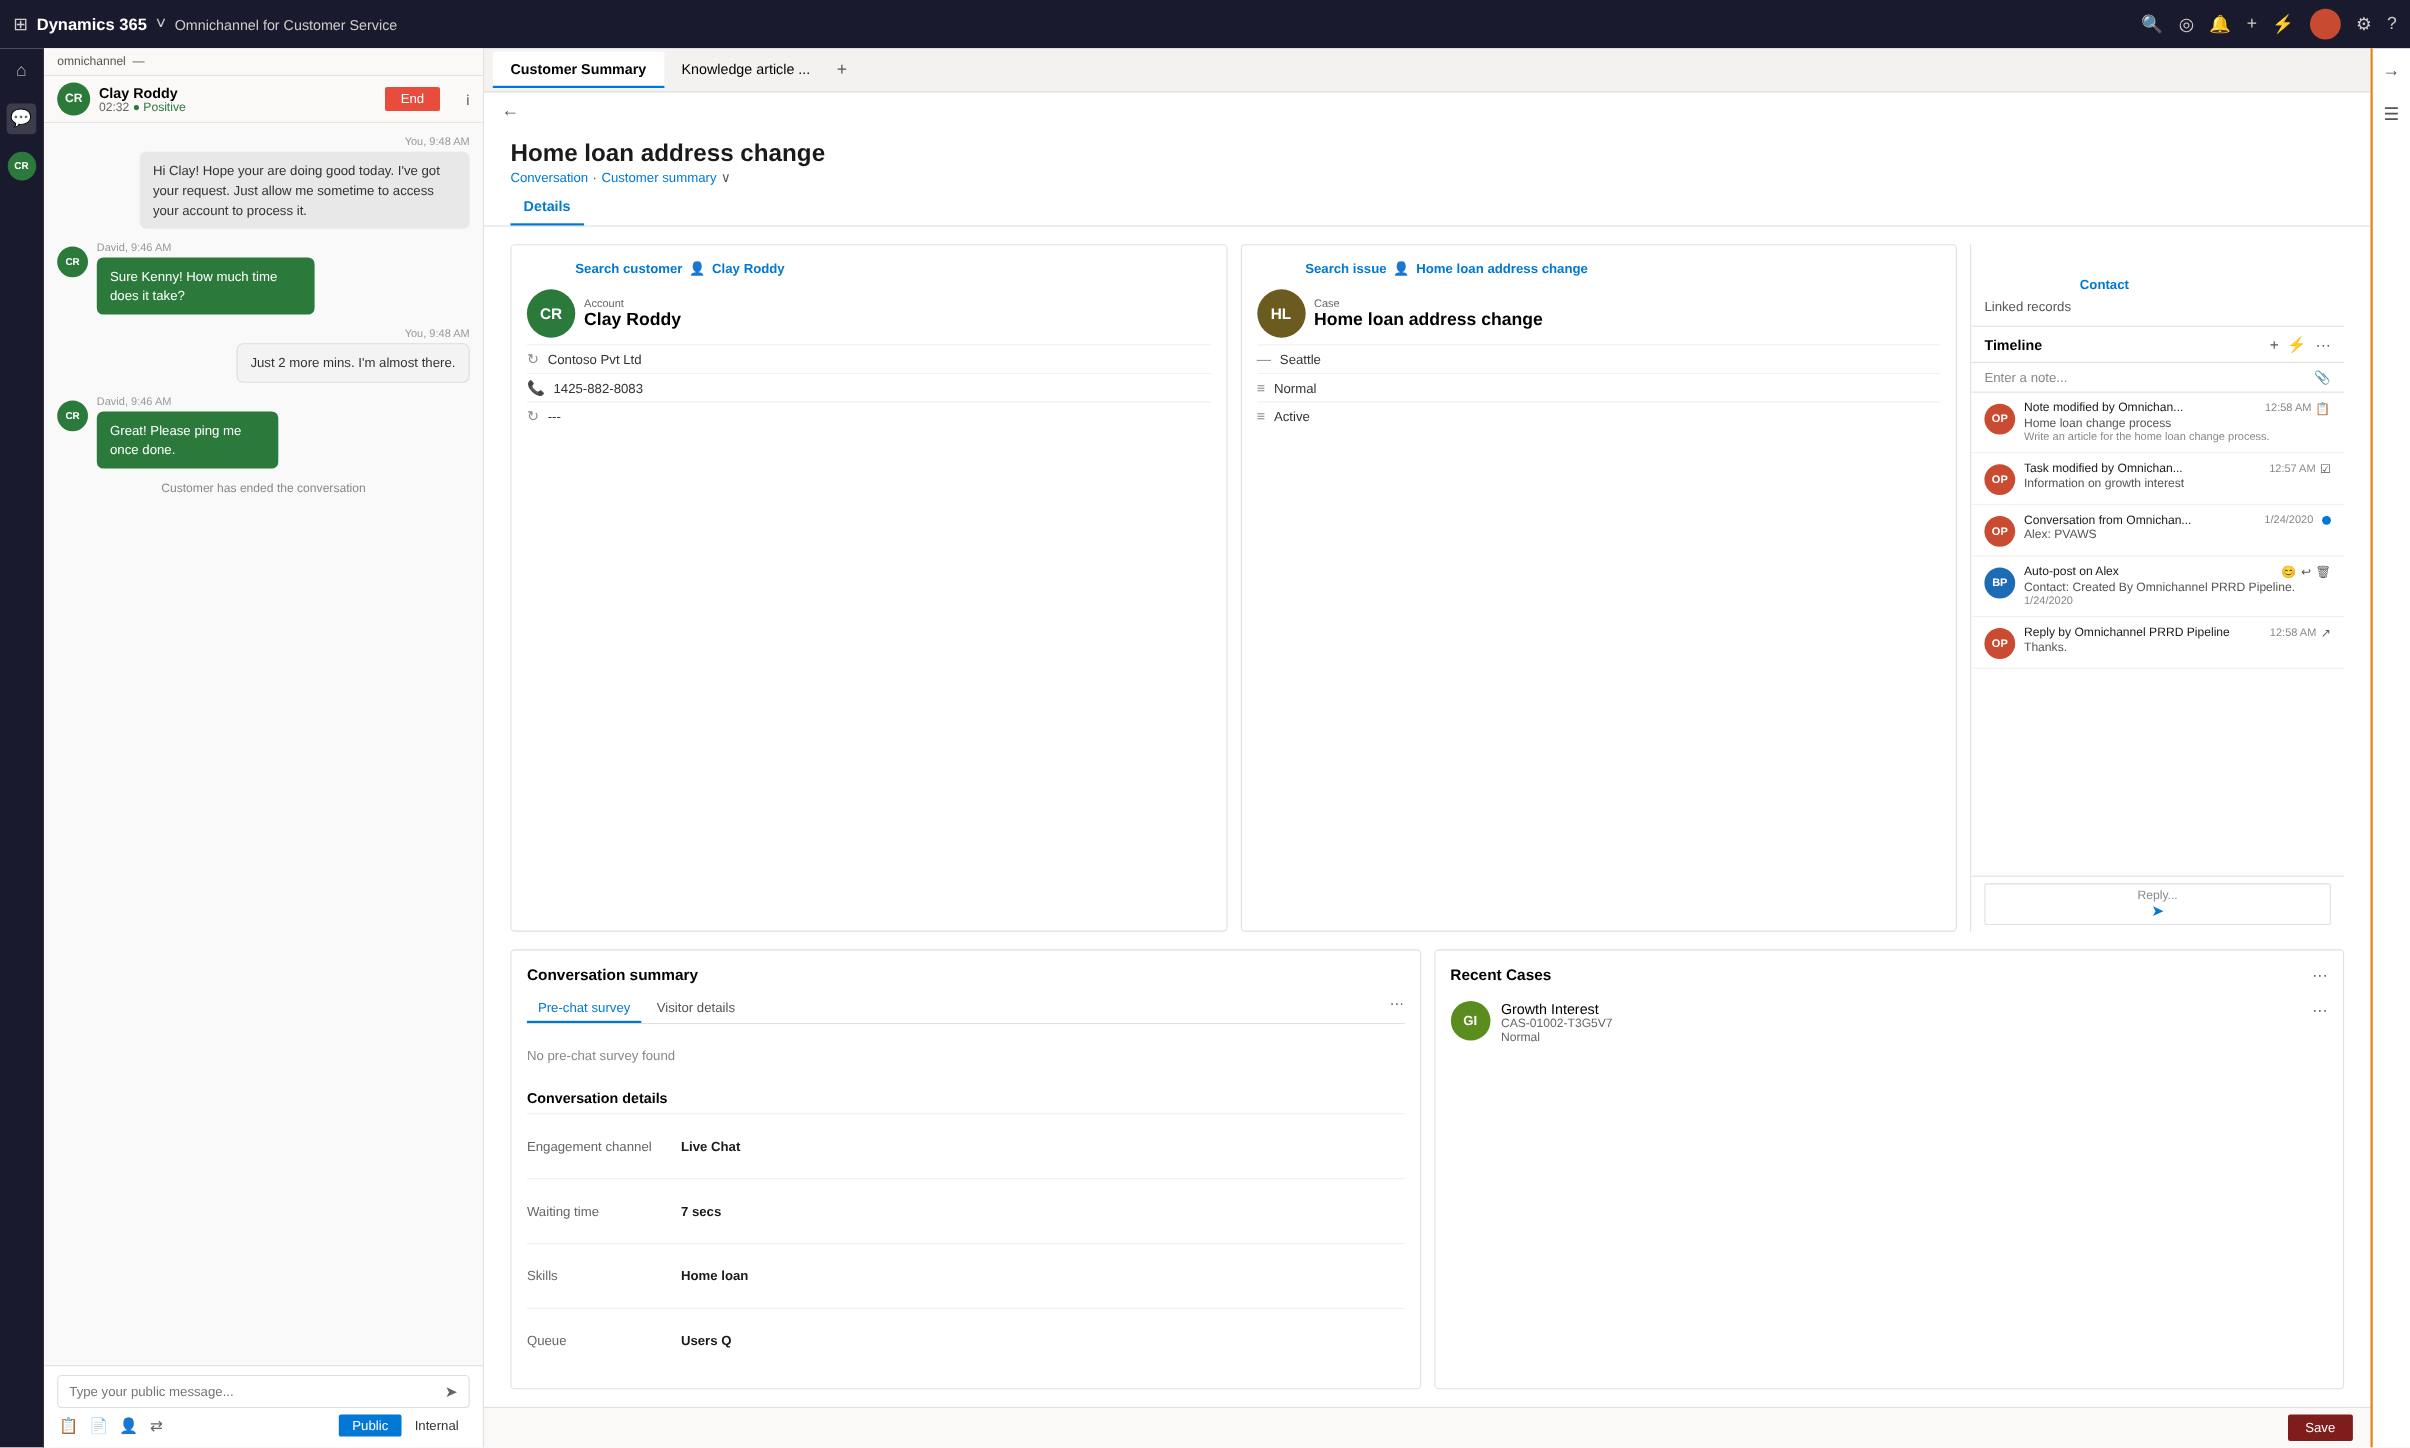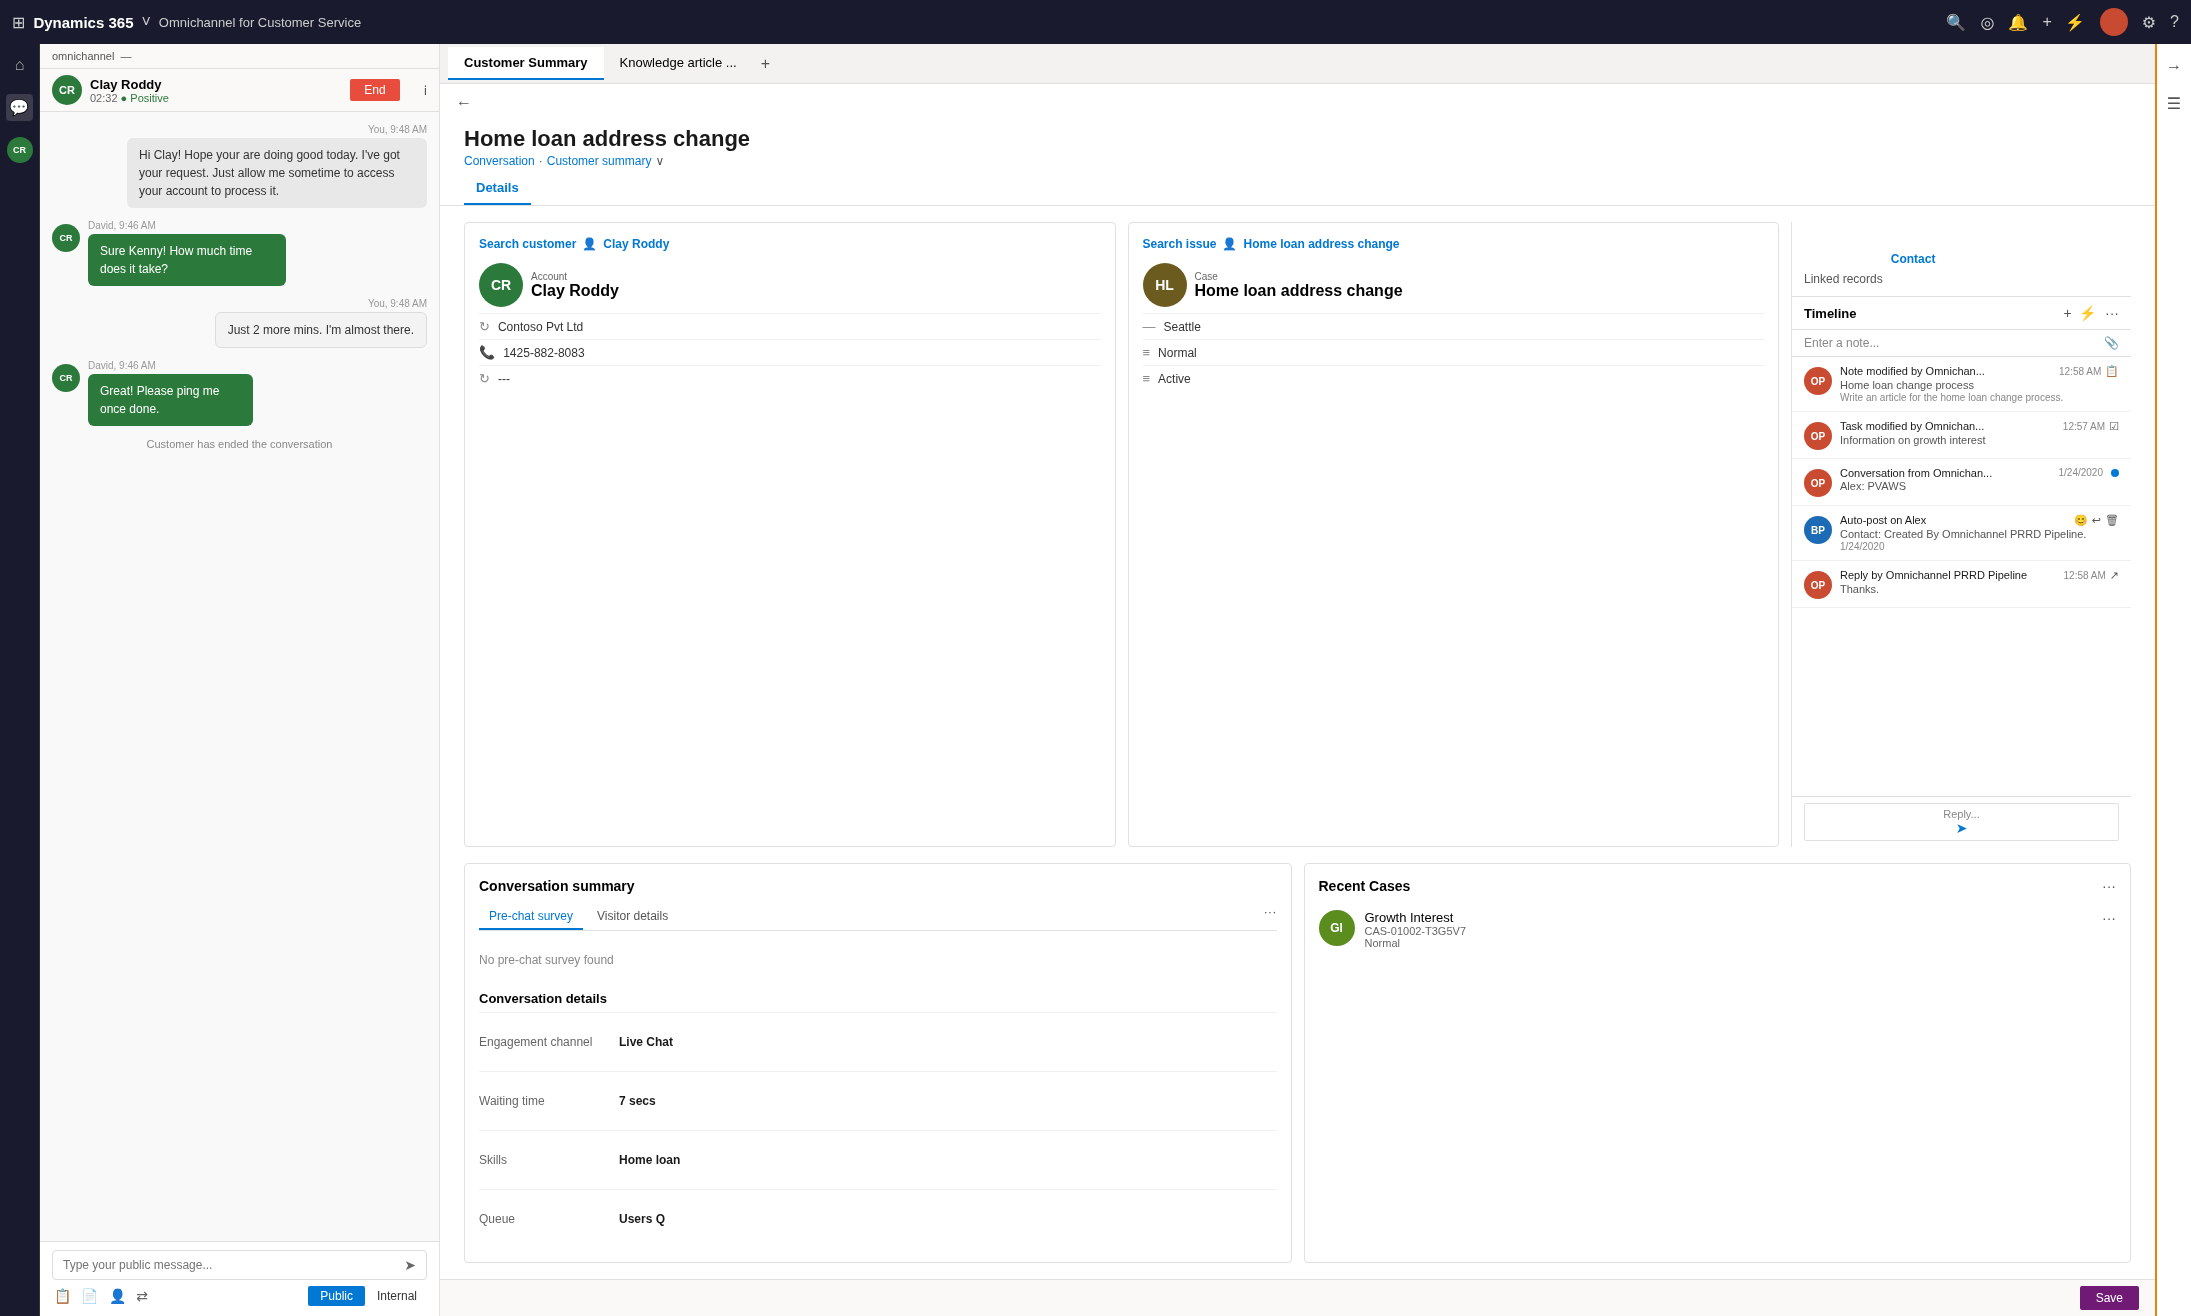--- a/index.html
+++ b/index.html
@@ -162,21 +162,21 @@
       flex: 1;
     }
 
     
     .card {
       border: 1px solid #e0e0e0; border-radius: 4px;
       background: #fff; padding: 14px;
     }
     .card-search-row {
       display: flex; align-items: flex-start; gap: 6px;
-      color: #555; font-size: 12px; margin-bottom: 12px;
+      color: #555; font-size: 12px; margin-bottom: 12px; margin-left: 44px;
     }
     .card-search-row span { color: #0078d4; font-weight: 600; cursor: pointer; }
     .customer-avatar {
       width: 44px; height: 44px; border-radius: 50%;
       display: flex; align-items: center; justify-content: center;
       font-size: 14px; font-weight: 700; color: #fff; flex-shrink: 0;
     }
     .customer-name { font-size: 16px; font-weight: 600; }
     .customer-info { display: flex; align-items: center; gap: 8px; margin-bottom: 6px; }
     .info-row { display: flex; align-items: center; gap: 8px; padding: 5px 0; border-top: 1px solid #f0f0f0; font-size: 12px; color: #333; }
@@ -288,21 +288,21 @@
     .far-right-icon { color: #555; font-size: 16px; cursor: pointer; padding: 4px; }
 
     
     .save-bar {
       display: flex; justify-content: flex-end;
       padding: 6px 16px;
       border-top: 1px solid #e0e0e0;
       background: #faf9f8;
     }
     .save-btn {
-      background: #701a75; color: #fff; border: none;
+      background: #7f1d1d; color: #fff; border: none;
       padding: 5px 16px; font-size: 12px; cursor: pointer; border-radius: 2px;
     }
     .overflow-btn { font-size: 14px; color: #555; cursor: pointer; }
   </style>
 </head>
 <body>
 
 <div class="top-nav">
   <div class="top-nav-left">
     <span class="nav-icon">⊞</span>

